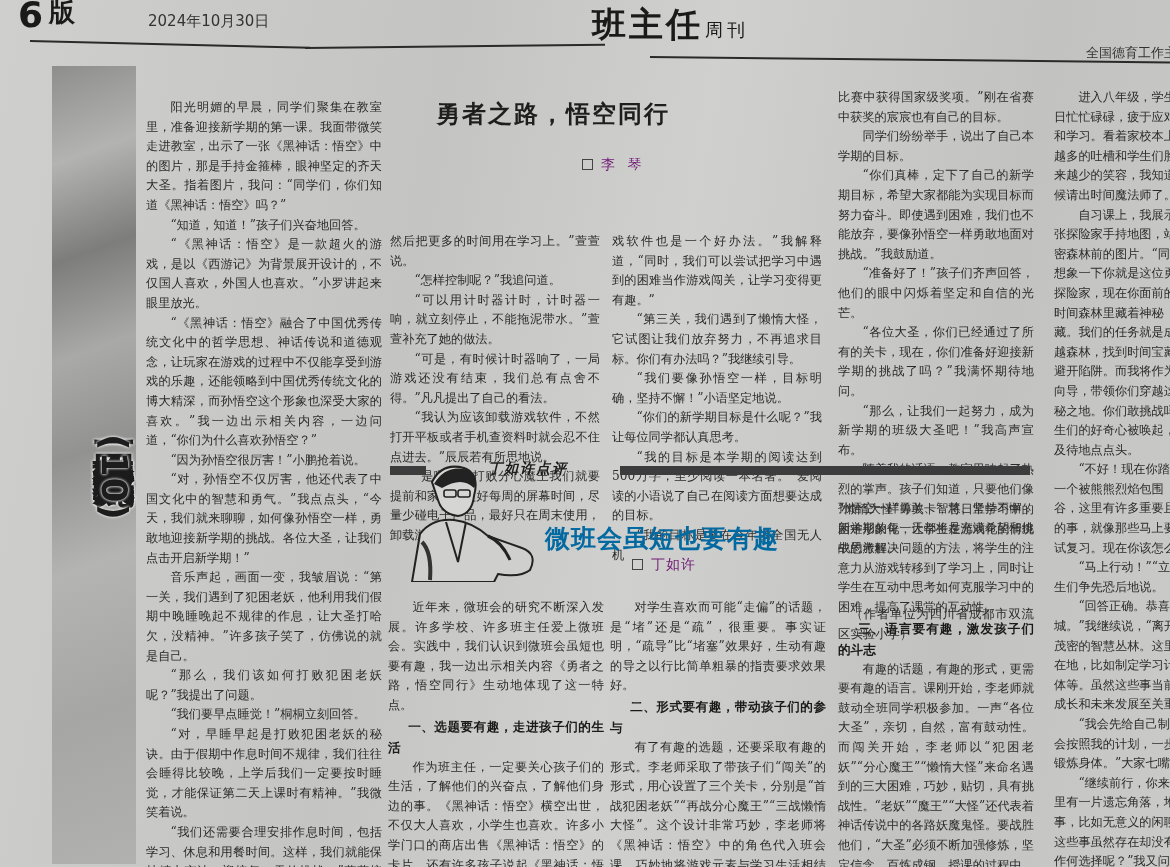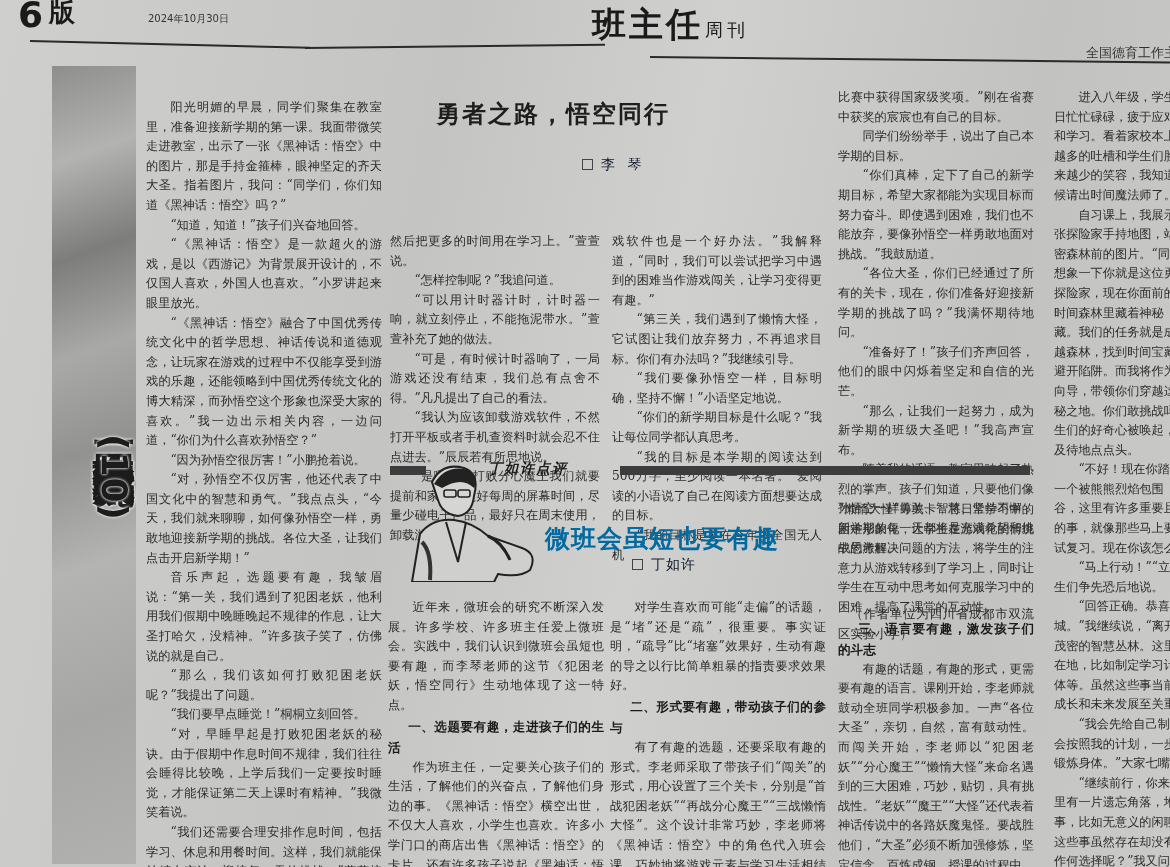--- a/index.html
+++ b/index.html
@@ -7,21 +7,21 @@
   body {
     background: #c9c9c7;
     background-image: linear-gradient(100deg, #cfcfcd 0%, #c4c4c2 35%, #d0d0ce 55%, #c2c2c0 80%, #cacac8 100%);
     font-family: "DejaVu Serif", "Liberation Serif", serif;
     color: #2a2a2a;
     position: relative;
   }
   .header { position: absolute; left: 0; top: 0; width: 1170px; height: 62px; padding-left: 6px; }
   .page-num { position: absolute; left: 18px; top: -6px; font-family: "DejaVu Sans", sans-serif; font-weight: bold; font-size: 36px; color: #1a1a1a; letter-spacing: 2px; }
   .page-num .ban { font-size: 26px; margin-left: 4px; vertical-align: 6px; }
-  .date { position: absolute; left: 148px; top: 12px; font-family: "DejaVu Sans", sans-serif; font-size: 10px; color: #333; }
+  .date { position: absolute; left: 148px; top: 12px; font-family: "DejaVu Sans", sans-serif; font-size: 15px; color: #333; }
   .masthead { position: absolute; left: 592px; top: 2px; font-family: "DejaVu Serif", serif; font-weight: bold; font-size: 34px; color: #1a1a1a; letter-spacing: 3px; }
   .masthead .sub { font-size: 18px; font-weight: normal; letter-spacing: 4px; margin-left: 2px; }
   .slogan { position: absolute; left: 1086px; top: 44px; font-size: 13px; color: #333; white-space: nowrap; font-family: Liberation Mono, monospace; }
   .rule-left { position: absolute; left: 30px; top: 40px; width: 280px; height: 2px; background: #2a2a2a; transform: rotate(1.4deg); transform-origin: left; }
   .rule-mid { position: absolute; left: 305px; top: 47px; width: 300px; height: 2px; background: #2a2a2a; transform: rotate(-0.6deg); transform-origin: left; }
   .rule-right { position: absolute; left: 650px; top: 56px; width: 520px; height: 2px; background: #2a2a2a; transform: rotate(0.6deg); transform-origin: left; }
 
   .banner { position: absolute; left: 52px; top: 66px; width: 84px; height: 798px;
     background: linear-gradient(160deg, #8e8e8c 0%, #b3b3b1 12%, #7d7d7b 24%, #a9a9a7 36%, #929290 48%, #b4b4b2 62%, #a6a6a4 80%, #b1b1af 100%); }
   .banner-text { position: absolute; left: 0; top: 34px; width: 84px; text-align: center;
@@ -36,21 +36,21 @@
   .col h4 { font-family: "DejaVu Sans", sans-serif; font-size: 12.6px; font-weight: bold; text-indent: 1.6em; color: #1a1a1a; line-height: 21px; }
   .col p.author-unit { text-indent: 1em; font-family: "DejaVu Sans", sans-serif; font-size: 12.4px; margin-top: 46px; }
 
   .c1 { left: 146px; top: 98px; width: 236px; }
   .c2 { left: 390px; top: 232px; width: 210px; }
   .c3 { left: 612px; top: 232px; width: 210px; }
   .c4 { left: 838px; top: 88px; width: 196px; }
   .c5 { left: 1054px; top: 88px; width: 160px; white-space: nowrap; }
 
   .a1-title { position: absolute; left: 436px; top: 98px; font-family: "DejaVu Sans", sans-serif; font-weight: bold; font-size: 24px; color: #1e1e1e; letter-spacing: 2px; }
-  .byline { position: absolute; font-family: "DejaVu Sans", sans-serif; font-size: 14px; color: #0f172a; letter-spacing: 4px; }
+  .byline { position: absolute; font-family: "DejaVu Sans", sans-serif; font-size: 14px; color: #701a75; letter-spacing: 4px; }
   .byline .box { display: inline-block; width: 11px; height: 11px; border: 1.4px solid #444; margin-right: 8px; vertical-align: -1px; }
   .a1-byline { left: 582px; top: 156px; }
 
   .comment-bar-left { position: absolute; left: 390px; top: 466px; width: 36px; height: 9px; background: #3c3c3c; }
   .comment-bar-right { position: absolute; left: 620px; top: 466px; width: 410px; height: 9px; background: #3c3c3c; }
   .comment-label { position: absolute; left: 488px; top: 460px; font-family: "DejaVu Serif", serif; font-weight: bold; font-style: italic; font-size: 14px; color: #1c1c1c; letter-spacing: 2px; }
   .portrait { position: absolute; left: 402px; top: 462px; width: 140px; height: 120px; }
   .a2-title { position: absolute; left: 545px; top: 522px; font-family: Liberation Mono, monospace; font-size: 25px; color: #0369a1; letter-spacing: 1px; }
   .a2-byline { left: 632px; top: 556px; letter-spacing: 1px; }
 
@@ -78,21 +78,21 @@
 <h1 class="a1-title">勇者之路，悟空同行</h1>
 <div class="byline a1-byline"><span class="box"></span><span>李 琴</span></div>
 
 <div class="col c1" id="col-a1-0">
     <p>阳光明媚的早晨，同学们聚集在教室里，准备迎接新学期的第一课。我面带微笑走进教室，出示了一张《黑神话：悟空》中的图片，那是手持金箍棒，眼神坚定的齐天大圣。指着图片，我问：“同学们，你们知道《黑神话：悟空》吗？”</p>
     <p>“知道，知道！”孩子们兴奋地回答。</p>
     <p>“《黑神话：悟空》是一款超火的游戏，是以《西游记》为背景展开设计的，不仅国人喜欢，外国人也喜欢。”小罗讲起来眼里放光。</p>
     <p>“《黑神话：悟空》融合了中国优秀传统文化中的哲学思想、神话传说和道德观念，让玩家在游戏的过程中不仅能享受到游戏的乐趣，还能领略到中国优秀传统文化的博大精深，而孙悟空这个形象也深受大家的喜欢。”我一边出示相关内容，一边问道，“你们为什么喜欢孙悟空？”</p>
     <p>“因为孙悟空很厉害！”小鹏抢着说。</p>
     <p>“对，孙悟空不仅厉害，他还代表了中国文化中的智慧和勇气。”我点点头，“今天，我们就来聊聊，如何像孙悟空一样，勇敢地迎接新学期的挑战。各位大圣，让我们点击开启新学期！”</p>
-    <p>音乐声起，选题要有趣，我皱眉说：“第一关，我们遇到了犯困老妖，他利用我们假期中晚睡晚起不规律的作息，让大圣打哈欠，没精神。”许多孩子笑了，仿佛说的就是自己。</p>
+    <p>音乐声起，画面一变，我皱眉说：“第一关，我们遇到了犯困老妖，他利用我们假期中晚睡晚起不规律的作息，让大圣打哈欠，没精神。”许多孩子笑了，仿佛说的就是自己。</p>
     <p>“那么，我们该如何打败犯困老妖呢？”我提出了问题。</p>
     <p>“我们要早点睡觉！”桐桐立刻回答。</p>
     <p>“对，早睡早起是打败犯困老妖的秘诀。由于假期中作息时间不规律，我们往往会睡得比较晚，上学后我们一定要按时睡觉，才能保证第二天上课时有精神。”我微笑着说。</p>
     <p>“我们还需要合理安排作息时间，包括学习、休息和用餐时间。这样，我们就能保持精力充沛，迎接每一天的挑战。”萱萱接着补充道。</p>
   </div>
 <div class="col c2" id="col-a1-1">
     <p class="noindent">然后把更多的时间用在学习上。”萱萱说。</p>
     <p>“怎样控制呢？”我追问道。</p>
     <p>“可以用计时器计时，计时器一响，就立刻停止，不能拖泥带水。”萱萱补充了她的做法。</p>
     <p>“可是，有时候计时器响了，一局游戏还没有结束，我们总有点舍不得。”凡凡提出了自己的看法。</p>
@@ -104,22 +104,22 @@
     <p>“第三关，我们遇到了懒惰大怪，它试图让我们放弃努力，不再追求目标。你们有办法吗？”我继续引导。</p>
     <p>“我们要像孙悟空一样，目标明确，坚持不懈！”小语坚定地说。</p>
     <p>“你们的新学期目标是什么呢？”我让每位同学都认真思考。</p>
     <p>“我的目标是本学期的阅读达到500万字，至少阅读一本名著。”爱阅读的小语说了自己在阅读方面想要达成的目标。</p>
     <p>“我的目标是要在今年的全国无人机</p>
   </div>
 <div class="col c4" id="col-a1-3">
 <p class="noindent">比赛中获得国家级奖项。”刚在省赛中获奖的宸宸也有自己的目标。</p>
     <p>同学们纷纷举手，说出了自己本学期的目标。</p>
     <p>“你们真棒，定下了自己的新学期目标，希望大家都能为实现目标而努力奋斗。即使遇到困难，我们也不能放弃，要像孙悟空一样勇敢地面对挑战。”我鼓励道。</p>
+    <p>“准备好了！”孩子们齐声回答，他们的眼中闪烁着坚定和自信的光芒。</p>
     <p>“各位大圣，你们已经通过了所有的关卡，现在，你们准备好迎接新学期的挑战了吗？”我满怀期待地问。</p>
-    <p>“准备好了！”孩子们齐声回答，他们的眼中闪烁着坚定和自信的光芒。</p>
     <p>“那么，让我们一起努力，成为新学期的班级大圣吧！”我高声宣布。</p>
     <p>随着我的话语，教室里响起了热烈的掌声。孩子们知道，只要他们像孙悟空一样勇敢、智慧、坚持不懈，新学期的每一天都将是充满希望和挑战的旅程。</p>
     <p class="author-unit">（作者单位为四川省成都市双流区实验小学）</p>
   </div>
 
 <div class="comment-bar-left"></div>
 <div class="comment-bar-right"></div>
 <svg class="portrait" viewBox="0 0 140 120">
   <path d="M30 20 Q40 0 62 6 Q78 12 72 34 Q70 52 56 54 Q40 52 36 38 Z" fill="#d5d5d3" stroke="#222" stroke-width="2"></path>
   <path d="M32 22 Q44 2 66 8 Q78 16 72 26 Q60 14 40 26 Z" fill="#222"></path>
@@ -128,21 +128,21 @@
   <path d="M10 120 L18 72 Q30 56 52 58 Q70 60 86 74 L120 86 Q136 92 128 108 Q118 116 96 112 L92 120 Z" fill="#cfcfcd" stroke="#222" stroke-width="2"></path>
   <path d="M44 60 L56 100 L64 60" fill="none" stroke="#222" stroke-width="2"></path>
   <path d="M86 74 Q100 80 108 98" fill="none" stroke="#222" stroke-width="3"></path>
   <path d="M20 80 Q30 90 28 118" fill="none" stroke="#333" stroke-width="4"></path>
 </svg>
 <div class="comment-label">丁如许点评</div>
 <h2 class="a2-title">微班会虽短也要有趣</h2>
 <div class="byline a2-byline"><span class="box"></span><span>丁如许</span></div>
 
 <div class="col c6" id="col-c-0">
-    <p>近年来，微班会的研究不断深入发展。许多学校、许多班主任爱上微班会。实践中，我们认识到微班会虽短也要有趣，而李琴老师的这节《犯困老妖，悟空同行》生动地体现了这一特点。</p>
+    <p>近年来，微班会的研究不断深入发展。许多学校、许多班主任爱上微班会。实践中，我们认识到微班会虽短也要有趣，我一边出示相关内容《勇者之路，悟空同行》生动地体现了这一特点。</p>
     <h4>一、选题要有趣，走进孩子们的生活</h4>
     <p>作为班主任，一定要关心孩子们的生活，了解他们的兴奋点，了解他们身边的事。《黑神话：悟空》横空出世，不仅大人喜欢，小学生也喜欢。许多小学门口的商店出售《黑神话：悟空》的卡片，还有许多孩子说起《黑神话：悟空》如数家珍。这都说明《黑神话：悟空》对孩子们有着很强的吸引力。这是他们喜欢的话题。</p>
   </div>
 <div class="col c7" id="col-c-1">
     <p>对学生喜欢而可能“走偏”的话题，是“堵”还是“疏”，很重要。事实证明，“疏导”比“堵塞”效果好，生动有趣的导之以行比简单粗暴的指责要求效果好。</p>
     <h4>二、形式要有趣，带动孩子们的参与</h4>
     <p>有了有趣的选题，还要采取有趣的形式。李老师采取了带孩子们“闯关”的形式，用心设置了三个关卡，分别是“首战犯困老妖”“再战分心魔王”“三战懒惰大怪”。这个设计非常巧妙，李老师将《黑神话：悟空》中的角色代入班会课，巧妙地将游戏元素与学习生活相结合，让学生们在熟悉的文化背景中找到共鸣，提升了课堂的趣味性。</p>
   </div>
 <div class="col c8" id="col-c-2">
     <p class="noindent">“懒惰大怪”等关卡，将日常学习中的困难形象化，让学生在游戏化的情境中思考解决问题的方法，将学生的注意力从游戏转移到了学习上，同时让学生在互动中思考如何克服学习中的困难，提高了课堂的互动性。</p>

